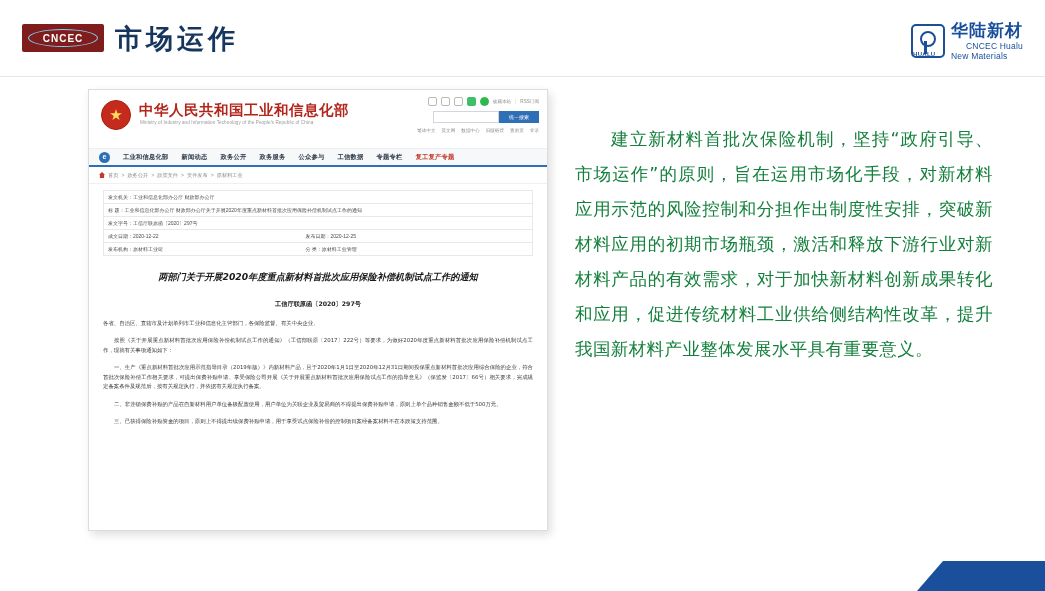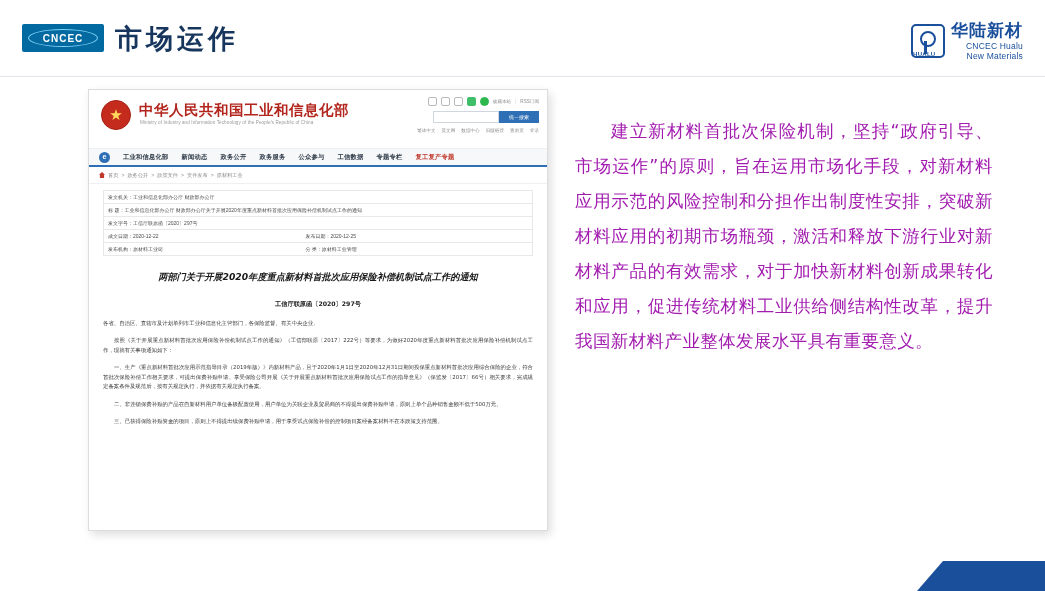--- a/index.html
+++ b/index.html
@@ -16,21 +16,21 @@
   .top-bar {
     position: absolute; left: 0; top: 0; width: 1045px; height: 76px;
     background: #ffffff;
   }
   .top-bar:after {
     content: ""; position: absolute; left: 0; top: 0; width: 1045px; height: 76px;
     border-bottom: 1px solid #e3e6ea;
   }
   .blue-tab {
     position: absolute; left: 22px; top: 24px; width: 82px; height: 28px;
-    background: #0369a1; border-radius: 2px;
+    background: #7f1d1d; border-radius: 2px;
     display: flex; align-items: center; justify-content: center;
   }
   .blue-tab .logo-ellipse {
     width: 70px; height: 18px; border: 1.5px solid #7fd3f7; border-radius: 50%;
     display: flex; align-items: center; justify-content: center;
     color: #ffffff; font-size: 10px; font-weight: bold; letter-spacing: 1px;
     font-family: "Liberation Sans", sans-serif;
   }
   .page-title {
     position: absolute; left: 115px; top: 21px;
@@ -59,21 +59,21 @@
   .brand-text { line-height: 1; }
   .brand-cn {
     font-size: 17px; font-weight: bold; color: #1a4f9c;
     letter-spacing: 1px; font-family: "DejaVu Sans", sans-serif;
   }
   .brand-en1, .brand-en2 {
     font-size: 8.5px; color: #1a4f9c; letter-spacing: 0.2px;
     font-family: "Liberation Sans", sans-serif;
   }
   .brand-en1 { margin-top: 3px; text-align: right; }
-  .brand-en2 { margin-top: 1px; text-align: right; }
+  .brand-en2 { margin-top: 1px; }
   .brand-hualu {
     position: absolute; left: 0; bottom: -1px;
     font-size: 6px; color: #1a4f9c; font-weight: bold; letter-spacing: .3px;
   }
 
   
   .stage { position: absolute; left: 0; top: 76px; width: 1045px; height: 515px; }
 
   
   .doc-card {
@@ -197,21 +197,21 @@
   .right-col { position: absolute; left: 575px; top: 22px; width: 418px; }
   .bullet-row { display: flex; align-items: center; gap: 12px; }
   .bullet-dot {
     width: 9px; height: 9px; border-radius: 50%; background: #1a4f9c; flex: 0 0 auto;
   }
   .section-title {
     font-size: 22px; font-weight: bold; color: #1a4f9c;
     letter-spacing: 2px; font-family: "DejaVu Sans", sans-serif;
   }
   .body-text {
-    margin-top: 16px; font-size: 17.5px; line-height: 2.0; color: #a21caf;
+    margin-top: 24px; font-size: 17.5px; line-height: 2.0; color: #15803d;
     text-indent: 36px; text-align: justify; letter-spacing: .4px;
     font-family: "DejaVu Sans", sans-serif;
   }
 
   
   .corner {
     position: absolute; right: 0; bottom: 0; width: 128px; height: 30px;
     background: #1a4f9c;
     clip-path: polygon(26px 0, 128px 0, 128px 30px, 0 30px);
   }

